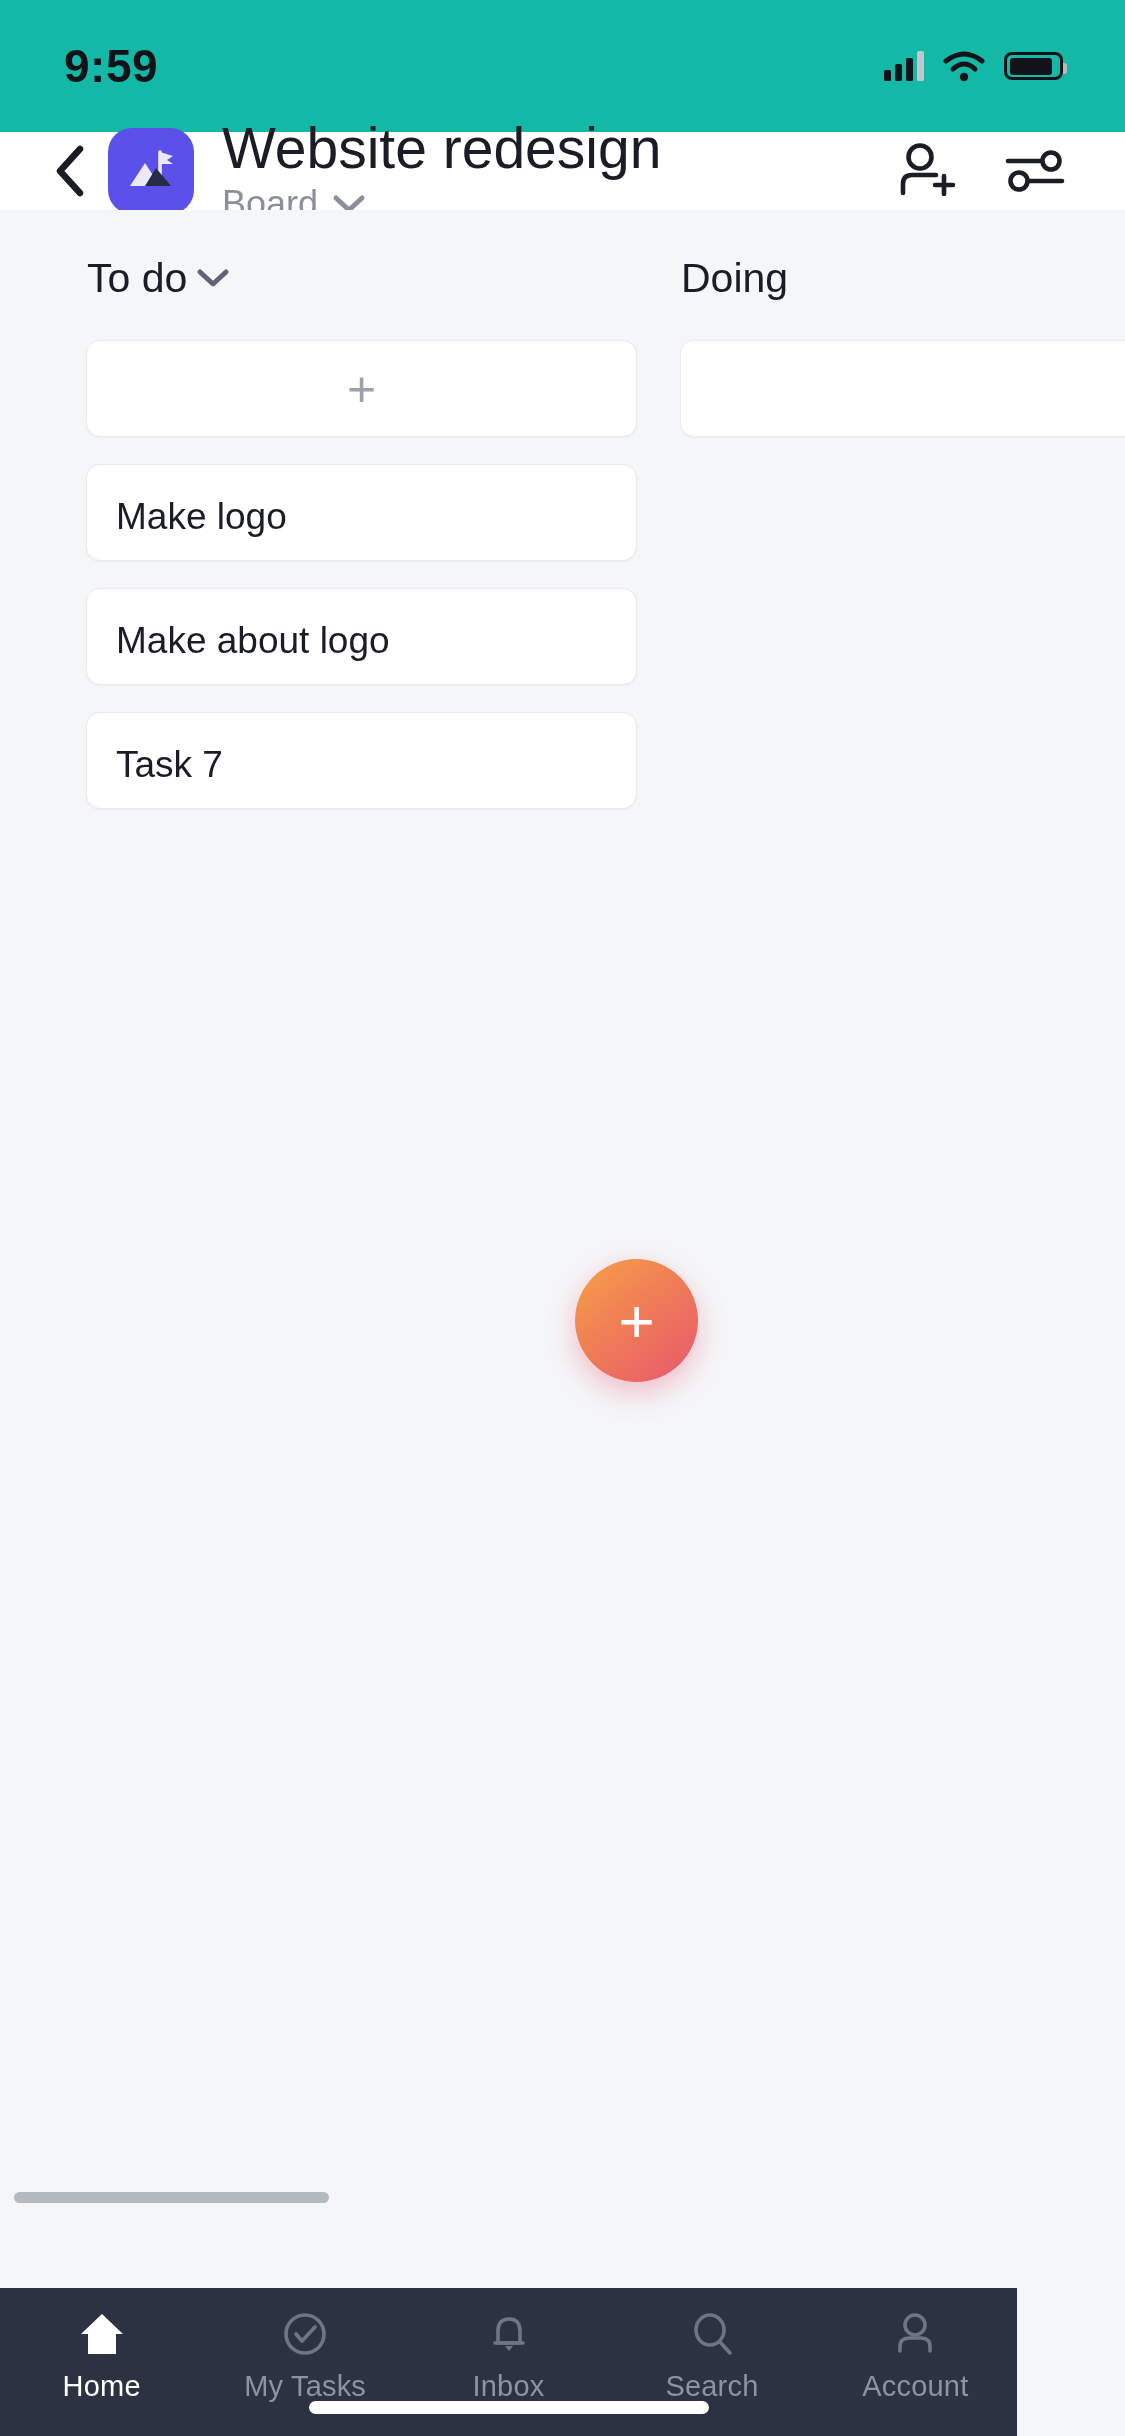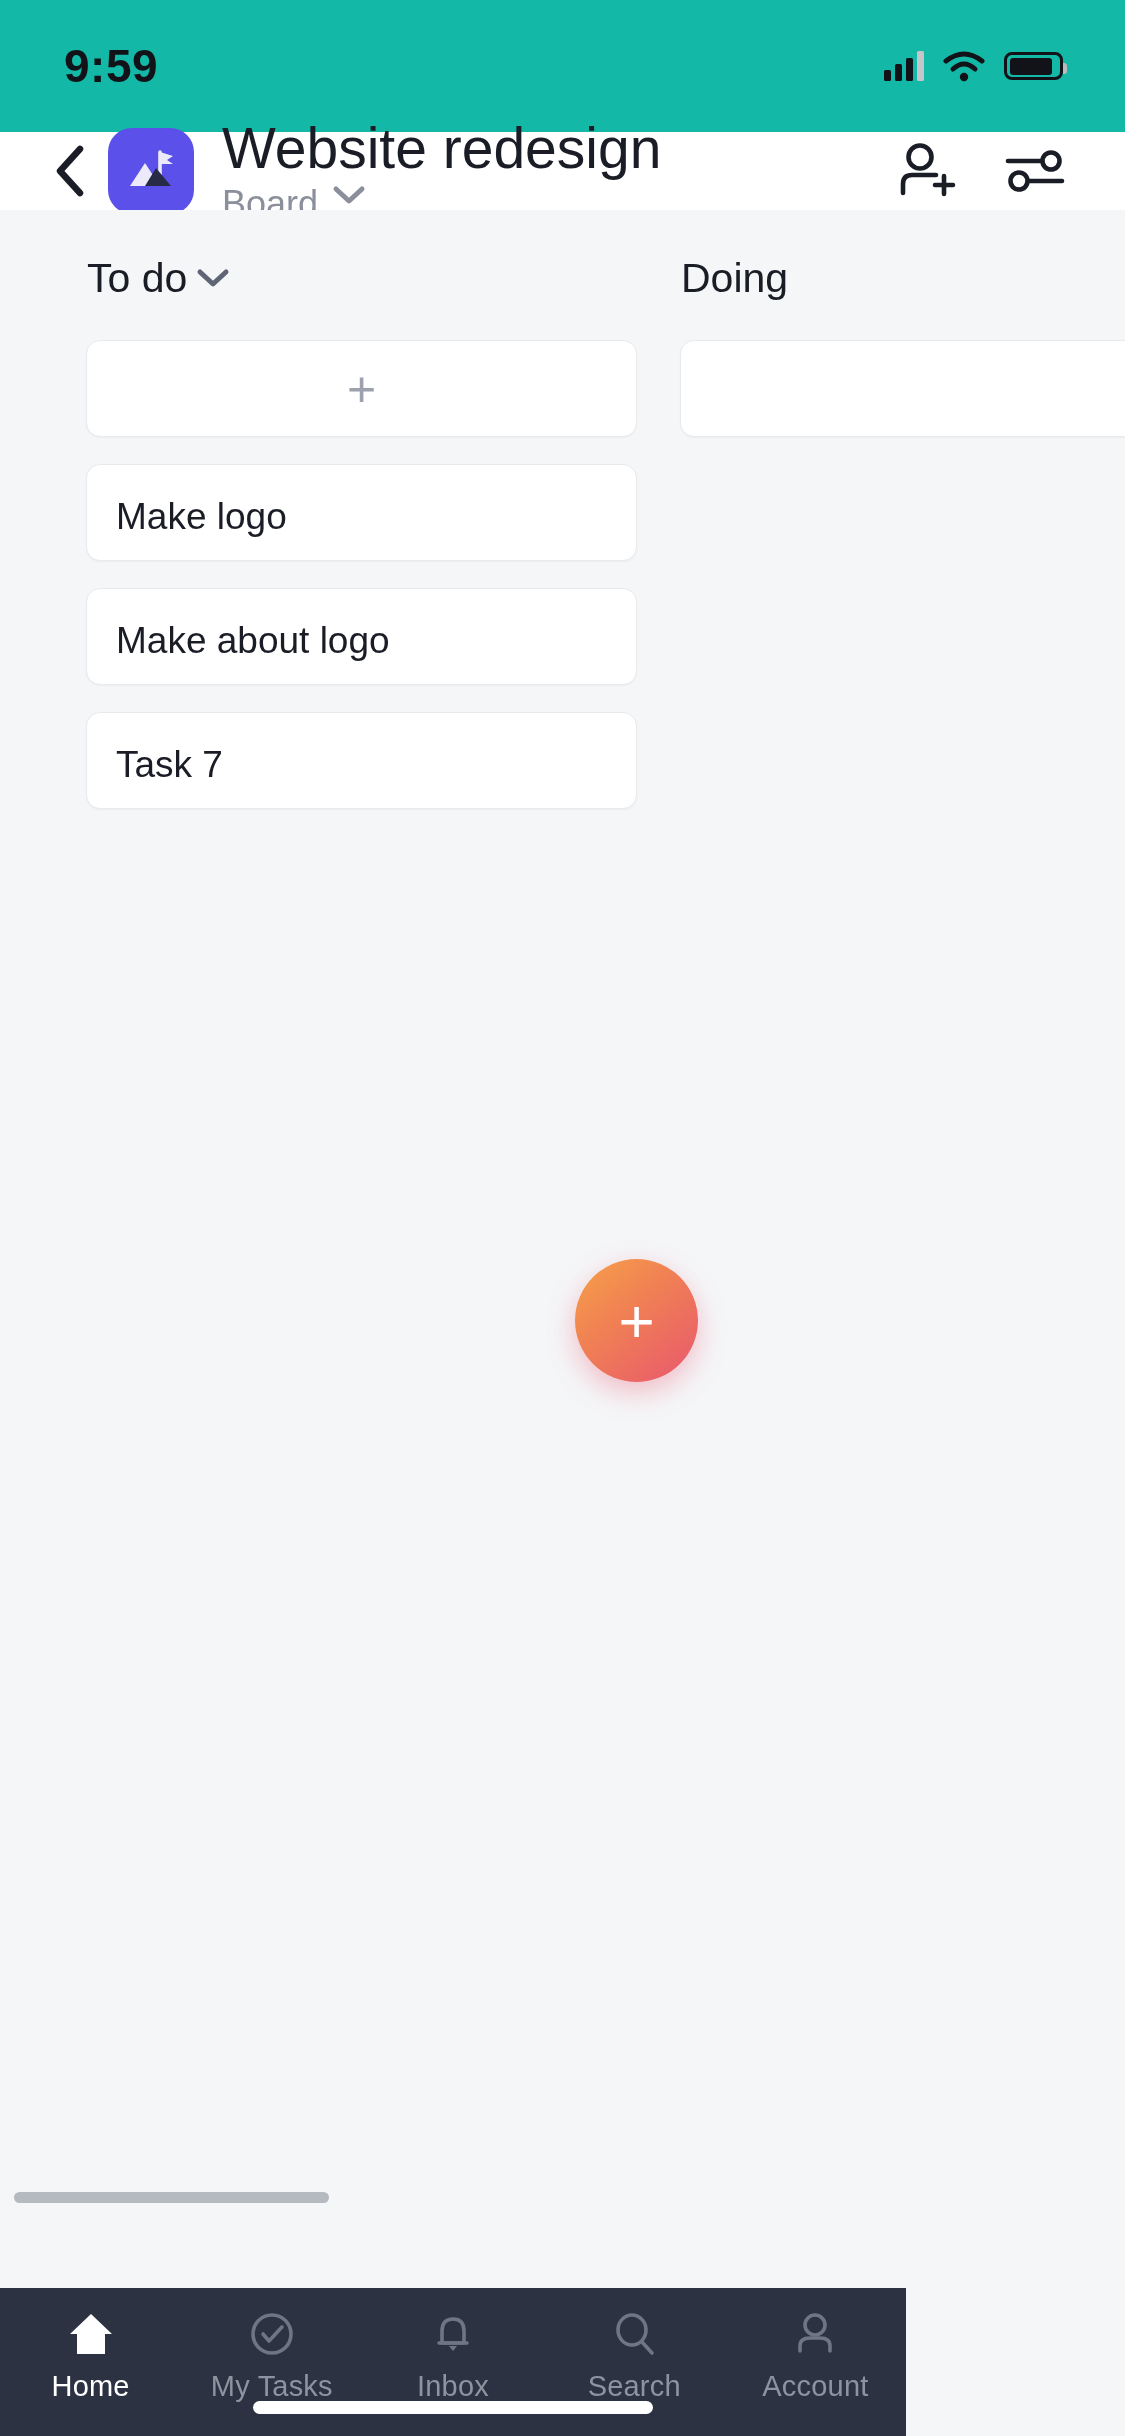--- a/index.html
+++ b/index.html
@@ -43,21 +43,21 @@
     background:#ffffff; display:flex; align-items:center; padding:0 46px 0 40px;
   }
   .back-btn { width:60px; height:60px; display:flex; align-items:center; justify-content:center; flex:0 0 auto; }
   .proj-icon {
     width:86px; height:86px; border-radius:24px; background:#5b51ea;
     margin-left:8px; display:flex; align-items:center; justify-content:center;
     flex:0 0 auto;
   }
   .title-wrap { margin-left:28px; display:flex; flex-direction:column; justify-content:center; flex:1 1 auto; min-width:0; }
   .proj-title { font-size:57px; color:#1a1d26; line-height:1.08; white-space:nowrap; }
-  .proj-sub-row { display:flex; align-items:flex-start; gap:14px; margin-top:5px; }
+  .proj-sub-row { display:flex; align-items:center; gap:14px; margin-top:5px; }
   .proj-sub { font-size:36px; color:#8a8f9b; line-height:1.1; }
   .header-actions { display:flex; align-items:center; gap:44px; flex:0 0 auto; padding-right:12px; }
   .hdr-icon-btn { width:64px; height:64px; display:flex; align-items:center; justify-content:center; }
 
   
   .board {
     position:absolute; top:210px; left:0; width:1125px; height:2078px;
     background:#f5f6f8; overflow:hidden;
   }
   .columns { display:flex; align-items:flex-start; padding-top:32px; }
@@ -89,21 +89,21 @@
   .fab-plus { color:#ffffff; font-size:62px; line-height:0; font-weight:300; }
 
   
   .hscroll {
     position:absolute; left:14px; top:2192px; width:315px; height:11px;
     background:#b5b9c0; border-radius:6px;
   }
 
   
   .tabbar {
-    position:absolute; left:0; bottom:0; width:906px; height:148px;
+    position:absolute; left:0; bottom:0; width:1017px; height:148px;
     background:#2c3242; display:flex; align-items:flex-start; padding-top:20px;
   }
   .tab { flex:1 1 0; display:flex; flex-direction:column; align-items:center; gap:10px; }
   .tab-label { font-size:29px; color:#8d939f; letter-spacing:.2px; }
   .tab.active .tab-label { color:#ffffff; }
   .tab-ico { height:52px; display:flex; align-items:center; justify-content:center; }
 
   .home-indicator {
     position:absolute; left:50%; transform:translateX(-50%); bottom:22px;
     width:400px; height:13px; background:#ffffff; border-radius:7px;

